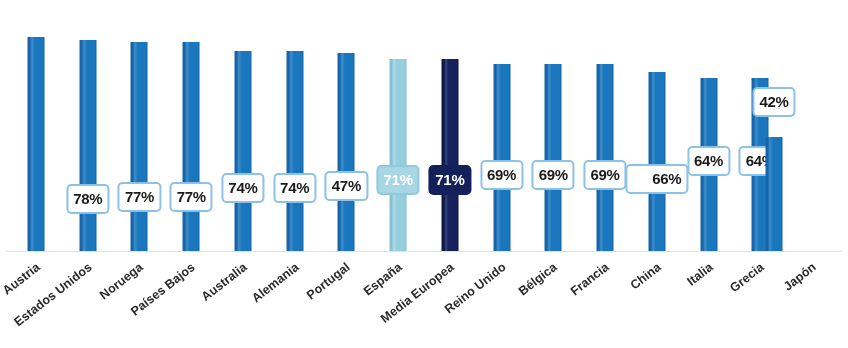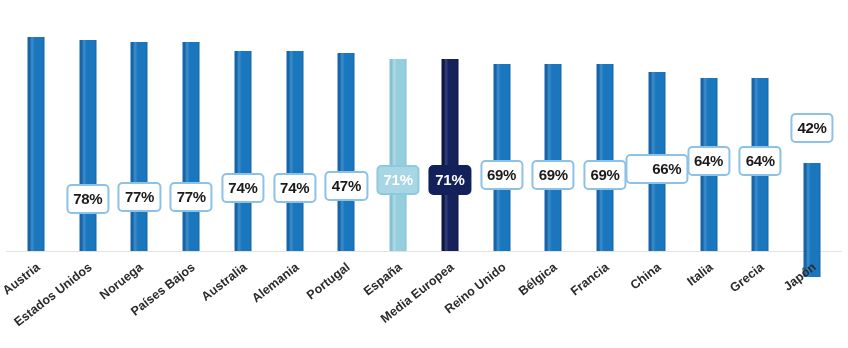--- a/index.html
+++ b/index.html
@@ -197,31 +197,31 @@
         <div class="col" style="left: 527.333px; width: 52px;">
           <div class="bar bar-normal" aria-label="Bélgica 69%" style="height: 186.911px;"></div>
           <div class="value-box" style="bottom: 66.0886px;">69%</div>
         </div>
         <div class="col" style="left: 579.067px; width: 52px;">
           <div class="bar bar-normal" aria-label="Francia 69%" style="height: 186.911px;"></div>
           <div class="value-box" style="bottom: 66.0886px;">69%</div>
         </div>
         <div class="col" style="left: 630.8px; width: 52px;">
           <div class="bar bar-normal" aria-label="China 66%" style="height: 178.785px;"></div>
-          <div class="value-box" style="bottom: 72px; padding-left: 25px;">66%</div>
+          <div class="value-box" style="bottom: 62px; padding-left: 25px;">66%</div>
         </div>
         <div class="col" style="left: 682.533px; width: 52px;">
           <div class="bar bar-normal" aria-label="Italia 64%" style="height: 173.367px;"></div>
           <div class="value-box" style="bottom: 79.6329px;">64%</div>
         </div>
         <div class="col" style="left: 734.267px; width: 52px;">
           <div class="bar bar-normal" aria-label="Grecia 64%" style="height: 173.367px;"></div>
           <div class="value-box" style="bottom: 79.6329px;">64%</div>
         </div>
-        <div class="col" style="left: 786px; width: 52px; margin-top: 26px;">
+        <div class="col" style="left: 748px; width: 52px;">
           <div class="bar bar-normal" aria-label="Japón 42%" style="height: 113.772px;"></div>
           <div class="value-box" style="bottom: 139.228px;">42%</div>
         </div>
       </div>
   </div>
 
   <div id="axis-labels">
       <div class="cat-label-wrap" style="left: 10px; width: 52px;">
         <div class="cat-label"><span class="cat-label-inner">Austria</span></div>
       </div>

